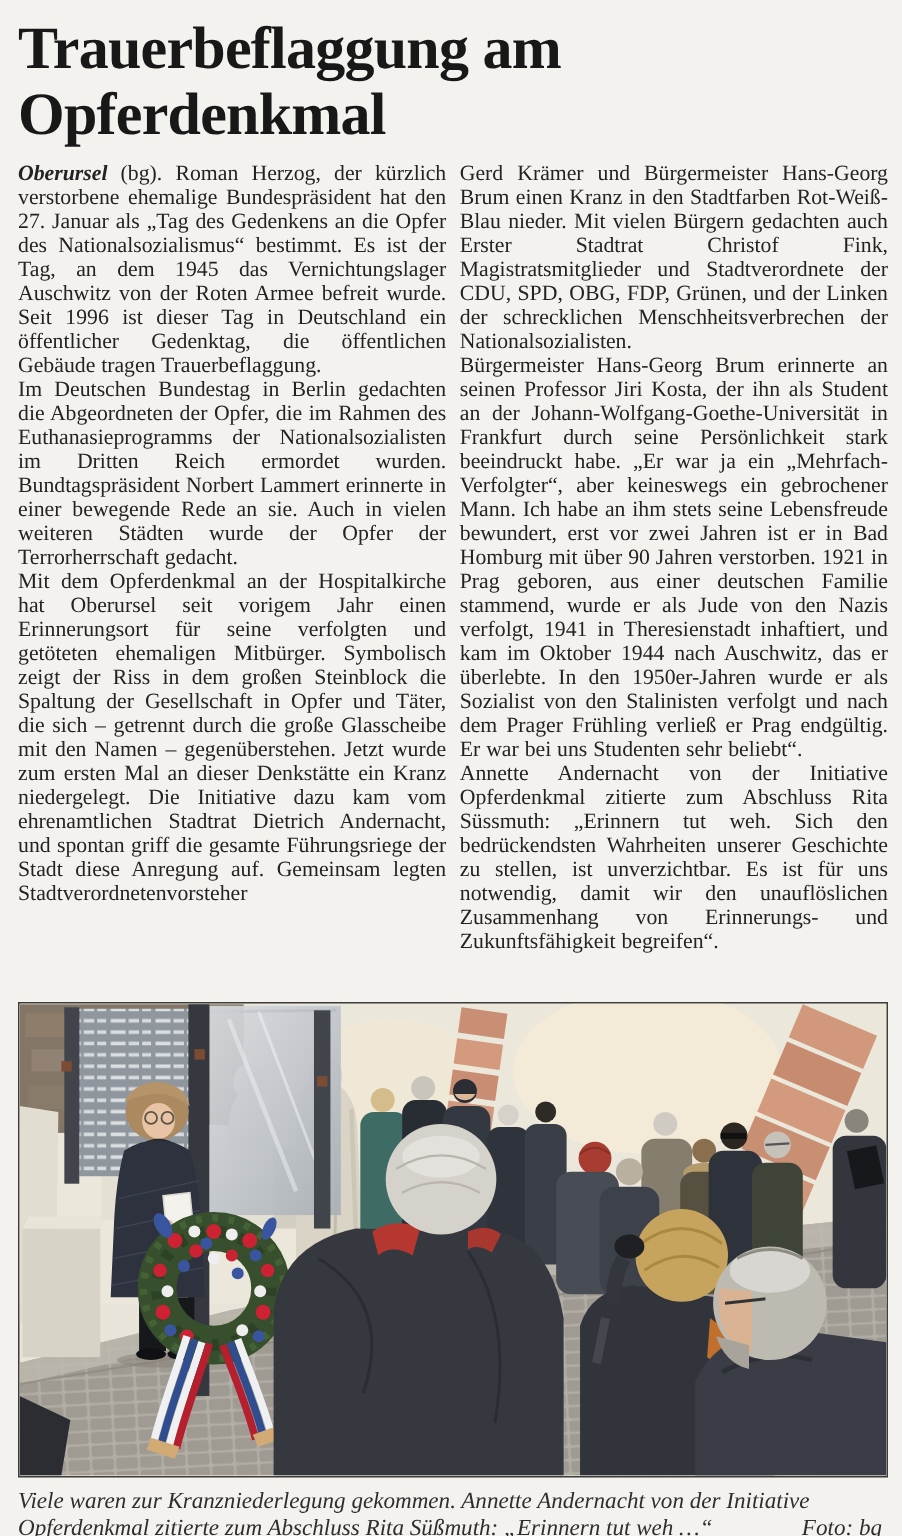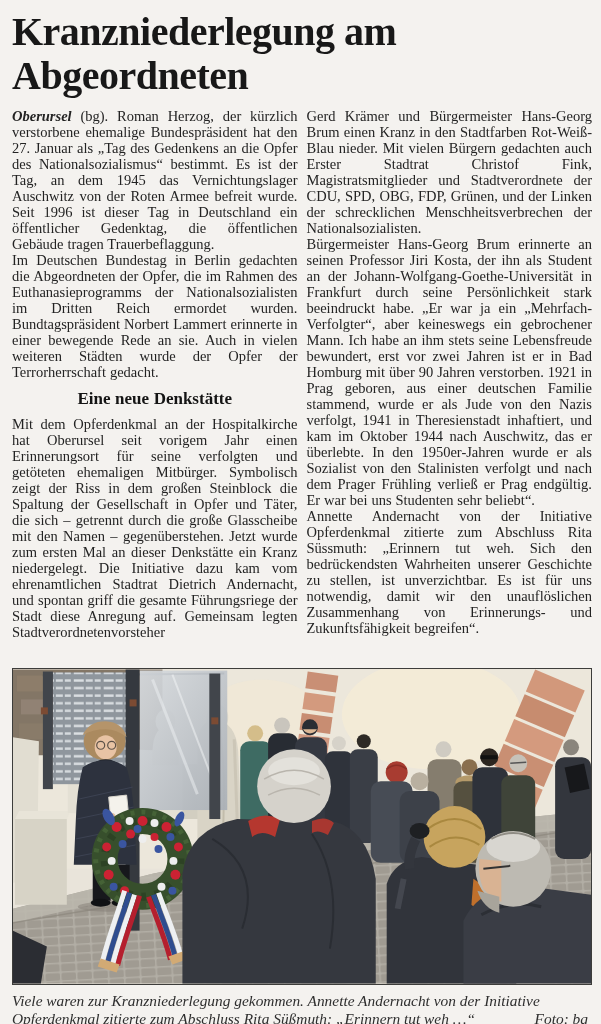--- a/index.html
+++ b/index.html
@@ -18,27 +18,26 @@
                background:#e9e4da;overflow:hidden;}
   .caption{position:relative;margin-top:7px;width:578px;font-style:italic;
            font-size:15.4px;line-height:18px;color:#2e2e2e;}
   .credit{position:absolute;right:2px;bottom:0;font-style:italic;}
 </style>
 </head>
 <body>
 
 <div class="page">
 
-  <h1>Kranzniederlegung am Abgeordneten</h1>
+  <h1>Trauerbeflaggung am Opferdenkmal</h1>
 
   <div class="columns">
     <div class="col">
       <p><span class="lead-word">Oberursel</span><span> (bg). Roman Herzog, der kürzlich verstorbene ehemalige Bundespräsident hat den 27. Januar als „Tag des Gedenkens an die Opfer des Nationalsozialismus“ bestimmt. Es ist der Tag, an dem 1945 das Vernichtungslager Auschwitz von der Roten Armee befreit wurde. Seit 1996 ist dieser Tag in Deutschland ein öffentlicher Gedenktag, die öffentlichen Gebäude tragen Trauerbeflaggung.</span></p>
       <p>Im Deutschen Bundestag in Berlin gedachten die Abgeordneten der Opfer, die im Rahmen des Euthanasieprogramms der Nationalsozialisten im Dritten Reich ermordet wurden. Bundtagspräsident Norbert Lammert erinnerte in einer bewegende Rede an sie. Auch in vielen weiteren Städten wurde der Opfer der Terrorherrschaft gedacht.</p>
-      <div class="subhead">Eine neue Denkstätte</div>
       <p>Mit dem Opferdenkmal an der Hospitalkirche hat Oberursel seit vorigem Jahr einen Erinnerungsort für seine verfolgten und getöteten ehemaligen Mitbürger. Symbolisch zeigt der Riss in dem großen Steinblock die Spaltung der Gesellschaft in Opfer und Täter, die sich – getrennt durch die große Glasscheibe mit den Namen – gegenüberstehen. Jetzt wurde zum ersten Mal an dieser Denkstätte ein Kranz niedergelegt. Die Initiative dazu kam vom ehrenamtlichen Stadtrat Dietrich Andernacht, und spontan griff die gesamte Führungsriege der Stadt diese Anregung auf. Gemeinsam legten Stadtverordnetenvorsteher</p>
     </div>
     <div class="col">
       <p>Gerd Krämer und Bürgermeister Hans-Georg Brum einen Kranz in den Stadtfarben Rot-Weiß-Blau nieder. Mit vielen Bürgern gedachten auch Erster Stadtrat Christof Fink, Magistratsmitglieder und Stadtverordnete der CDU, SPD, OBG, FDP, Grünen, und der Linken der schrecklichen Menschheitsverbrechen der Nationalsozialisten.</p>
       <p>Bürgermeister Hans-Georg Brum erinnerte an seinen Professor Jiri Kosta, der ihn als Student an der Johann-Wolfgang-Goethe-Universität in Frankfurt durch seine Persönlichkeit stark beeindruckt habe. „Er war ja ein „Mehrfach-Verfolgter“, aber keineswegs ein gebrochener Mann. Ich habe an ihm stets seine Lebensfreude bewundert, erst vor zwei Jahren ist er in Bad Homburg mit über 90 Jahren verstorben. 1921 in Prag geboren, aus einer deutschen Familie stammend, wurde er als Jude von den Nazis verfolgt, 1941 in Theresienstadt inhaftiert, und kam im Oktober 1944 nach Auschwitz, das er überlebte. In den 1950er-Jahren wurde er als Sozialist von den Stalinisten verfolgt und nach dem Prager Frühling verließ er Prag endgültig. Er war bei uns Studenten sehr beliebt“.</p>
       <p>Annette Andernacht von der Initiative Opferdenkmal zitierte zum Abschluss Rita Süssmuth: „Erinnern tut weh. Sich den bedrückendsten Wahrheiten unserer Geschichte zu stellen, ist unverzichtbar. Es ist für uns notwendig, damit wir den unauflöslichen Zusammenhang von Erinnerungs- und Zukunftsfähigkeit begreifen“.</p>
     </div>
   </div>
 
   <div class="photo-frame">

